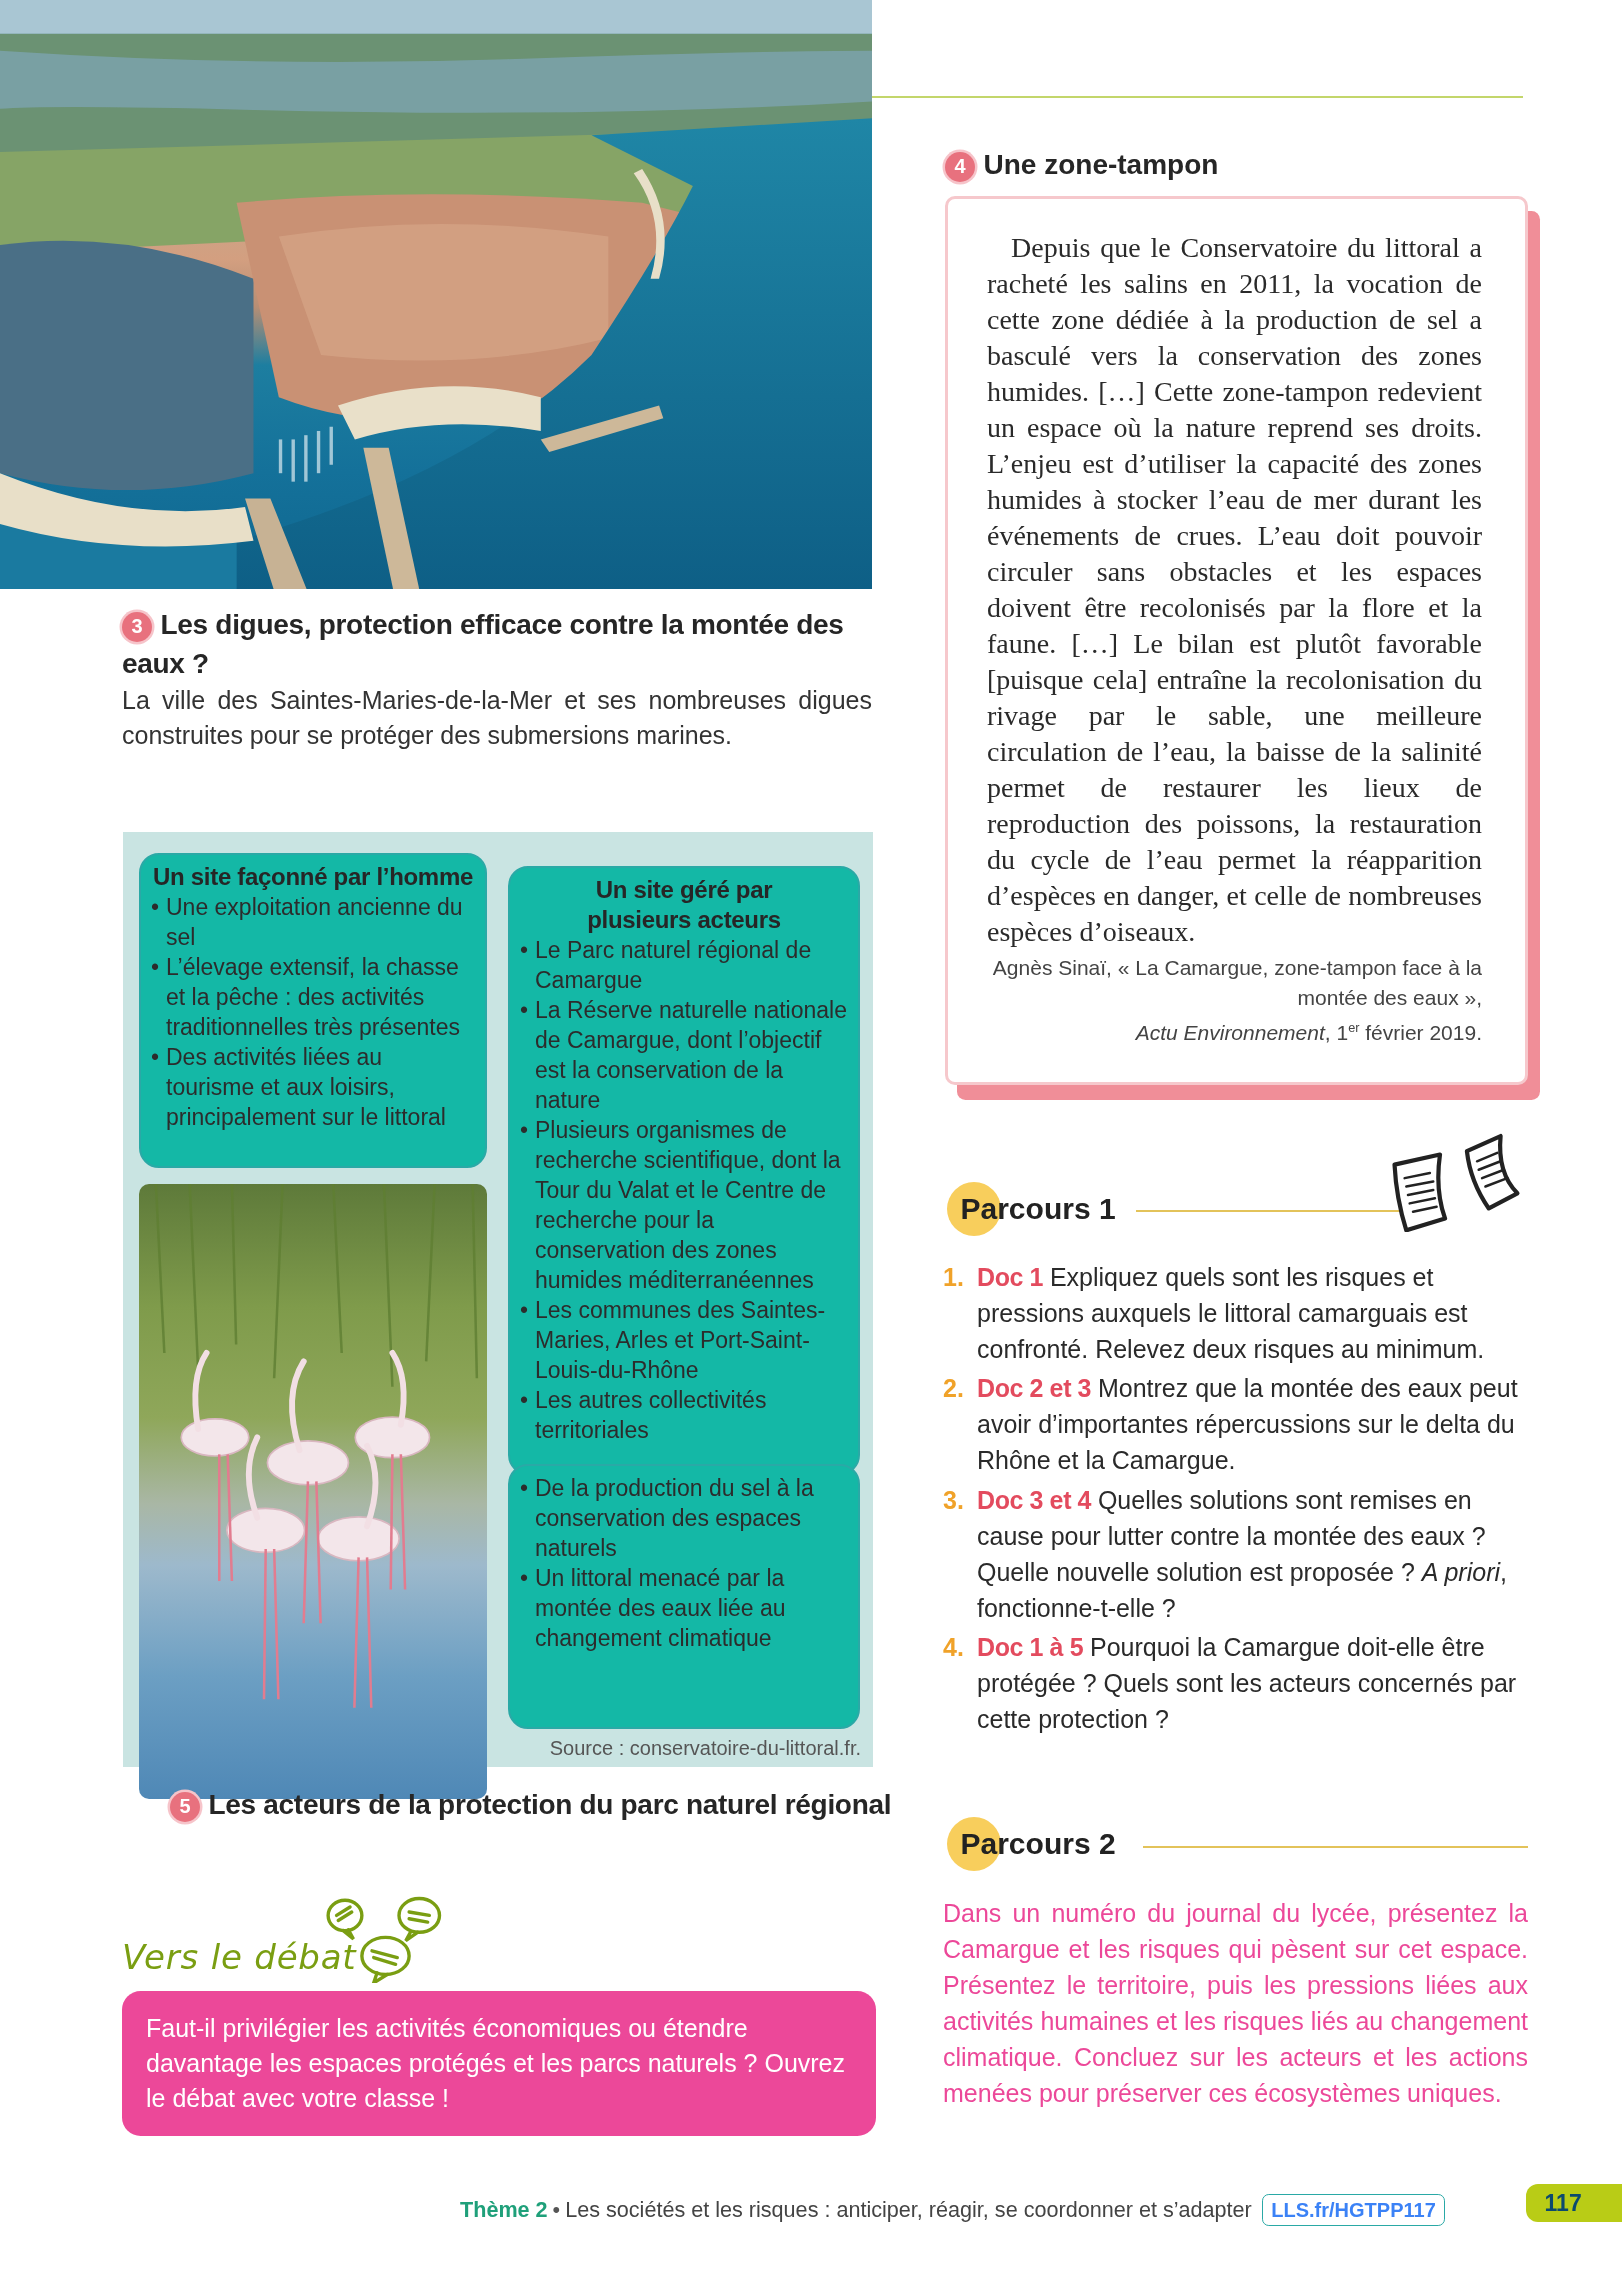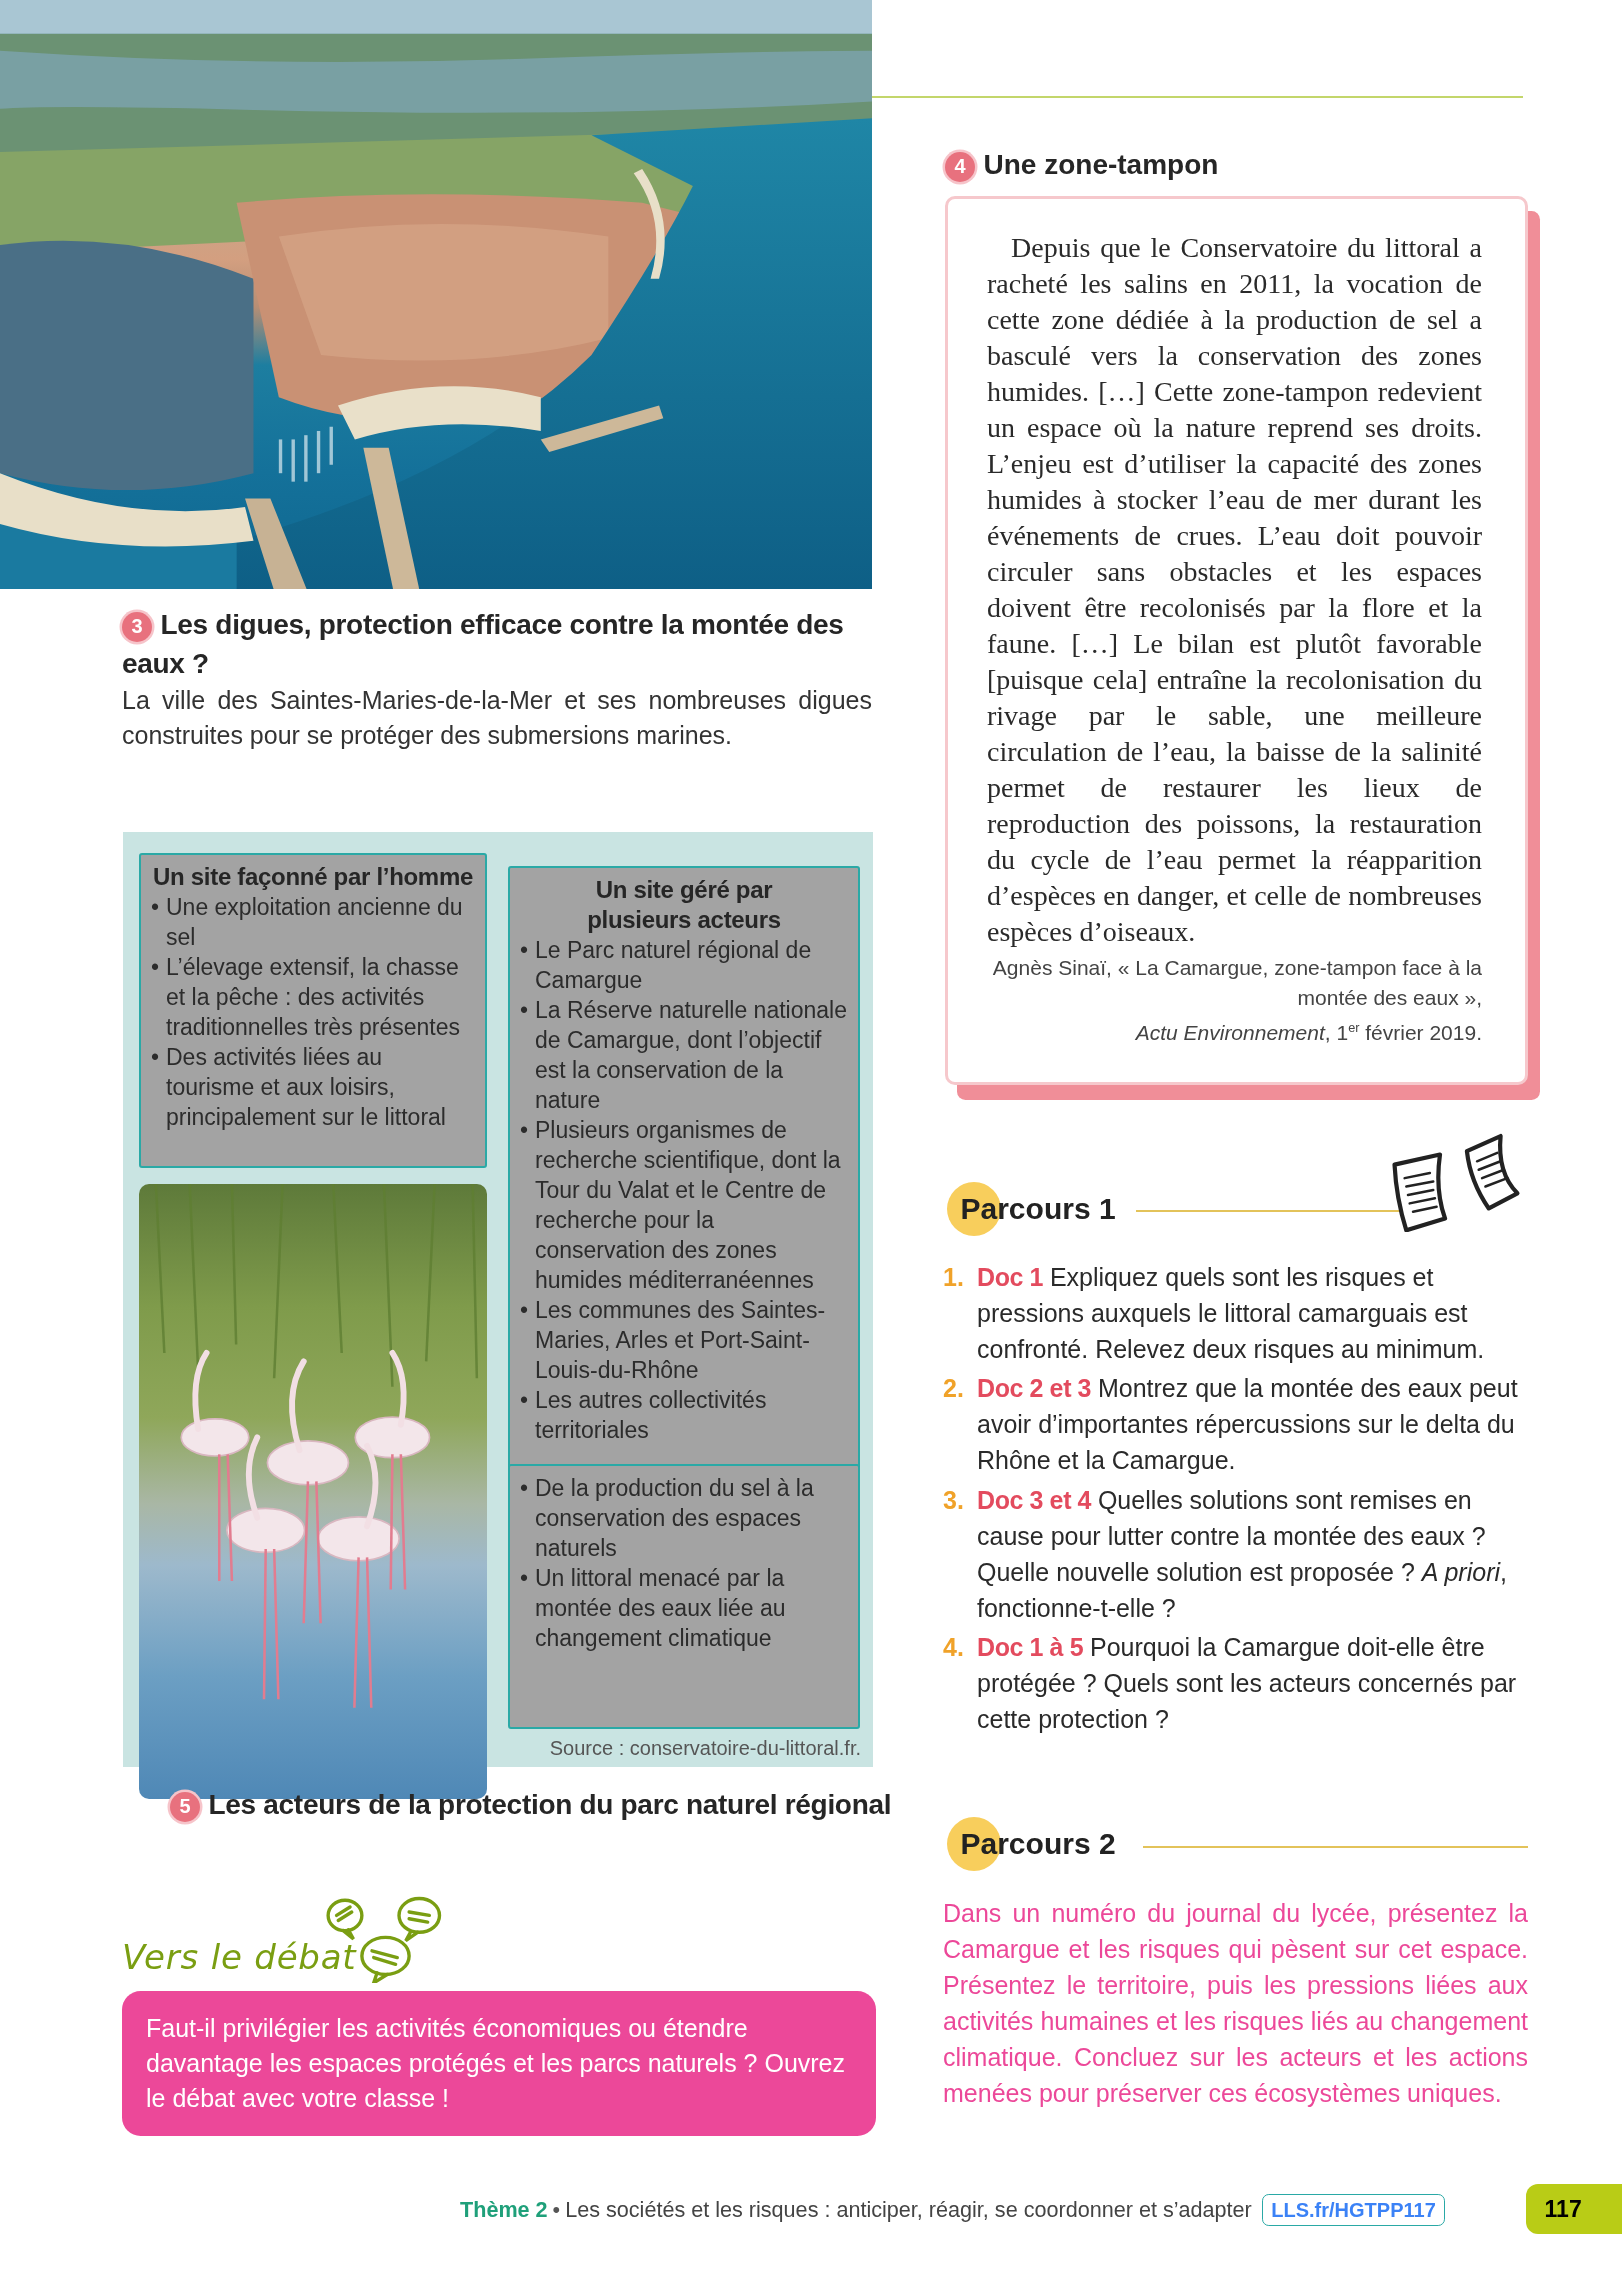--- a/index.html
+++ b/index.html
@@ -17,21 +17,21 @@
   .num-badge { display: inline-flex; align-items: center; justify-content: center; width: 30px; height: 30px;
     border-radius: 50%; background: #e8717e; box-shadow: 0 0 0 2.5px #f6c4ca; color: #fff;
     font-weight: bold; font-size: 20px; vertical-align: middle; margin-right: 8.5px; }
 
   
   .doc3-title { left: 122px; top: 605px; width: 761px; font-size: 28px; font-weight: bold; color: #262626; line-height: 39px; letter-spacing: -0.3px; }
   .doc3-caption { left: 122px; top: 683px; width: 750px; font-size: 25px; line-height: 35px; color: #333; text-align: justify; }
 
   
   .doc5 { left: 123px; top: 832px; width: 750px; height: 935px; background: #c9e4e2; }
-  .card { position: absolute; background: #a3a3a3; border: 2.5px solid #2aa9a6; border-radius: 3px; box-sizing: border-box;
+  .card { position: absolute; background: #14b8a6; border: 2.5px solid #2aa9a6; border-radius: 20px; box-sizing: border-box;
     padding: 6.8px 10px 6.8px 10px; font-size: 23px; line-height: 30px; color: #2c2c2c; }
   .card h4 { margin: 0; font-size: 24px; line-height: 30px; font-weight: bold; text-align: center; color: #262626; letter-spacing: -0.3px; }
   .card ul { margin: 0; padding: 0; list-style: none; }
   .card li { position: relative; padding-left: 15px; }
   .card li::before { content: "•"; position: absolute; left: 0; top: 0; }
   .flamingo-photo { position: absolute; left: 16px; top: 352px; width: 348px; height: 615px; border-radius: 10px; overflow: hidden;
     background: linear-gradient(180deg, #5e7a3a 0%, #7f9b4b 20%, #8fa75a 38%, #a9b7a5 52%, #9db9cc 62%, #6c9fc3 80%, #4f88b6 100%); }
   .source-note { position: absolute; right: 12px; bottom: 6.8px; font-size: 20px; color: #555; }
 
   .doc5-title { left: 122px; top: 1785px; width: 761px; font-size: 28px; font-weight: bold; color: #262626; line-height: 39px; letter-spacing: -0.3px; padding-left: 48px; }
@@ -64,21 +64,21 @@
   .q .qd { color: #e34b5e; font-weight: bold; margin-right: 6.8px; letter-spacing: -0.4px; }
   .q i { font-style: italic; }
 
   .p2-text { left: 943px; top: 1895px; width: 585px; font-size: 25px; line-height: 36px; color: #ec4899; text-align: justify; }
 
   
   .footer { left: 460px; top: 2189px; height: 42px; display: flex; align-items: center; font-size: 21.6px; color: #444; white-space: nowrap; }
   .footer .theme { color: #1fa07a; font-weight: bold; }
   .footer .bullet { margin: 0 5px; color: #555; }
   .footer .link { margin-left: 10px; border: 1.7px solid #2aa9a6; border-radius: 6.8px; padding: 0 8.5px; color: #3b82f6; font-weight: bold; height: 30px; line-height: 30px; font-size: 20px; }
-  .page-num { left: 1526px; top: 2184px; width: 96px; height: 50px; background: #b9cc16; border-radius: 12px 0 0 12px; color: #000000; font-weight: bold; font-size: 23px; display: flex; align-items: center; padding-left: 18.6px; box-sizing: border-box; }
+  .page-num { left: 1526px; top: 2184px; width: 96px; height: 38px; background: #b9cc16; border-radius: 12px 0 0 12px; color: #0c4a6e; font-weight: bold; font-size: 23px; display: flex; align-items: center; padding-left: 18.6px; box-sizing: border-box; }
 </style>
 </head>
 <body>
 
 <div class="abs aerial">
   <svg width="872" height="589" viewBox="0 0 1032 697">
     <defs>
       <linearGradient id="sea" x1="0" y1="0" x2="0" y2="1">
         <stop offset="0" stop-color="#1f86a6"></stop>
           <stop offset="1" stop-color="#0e5f86"></stop>

